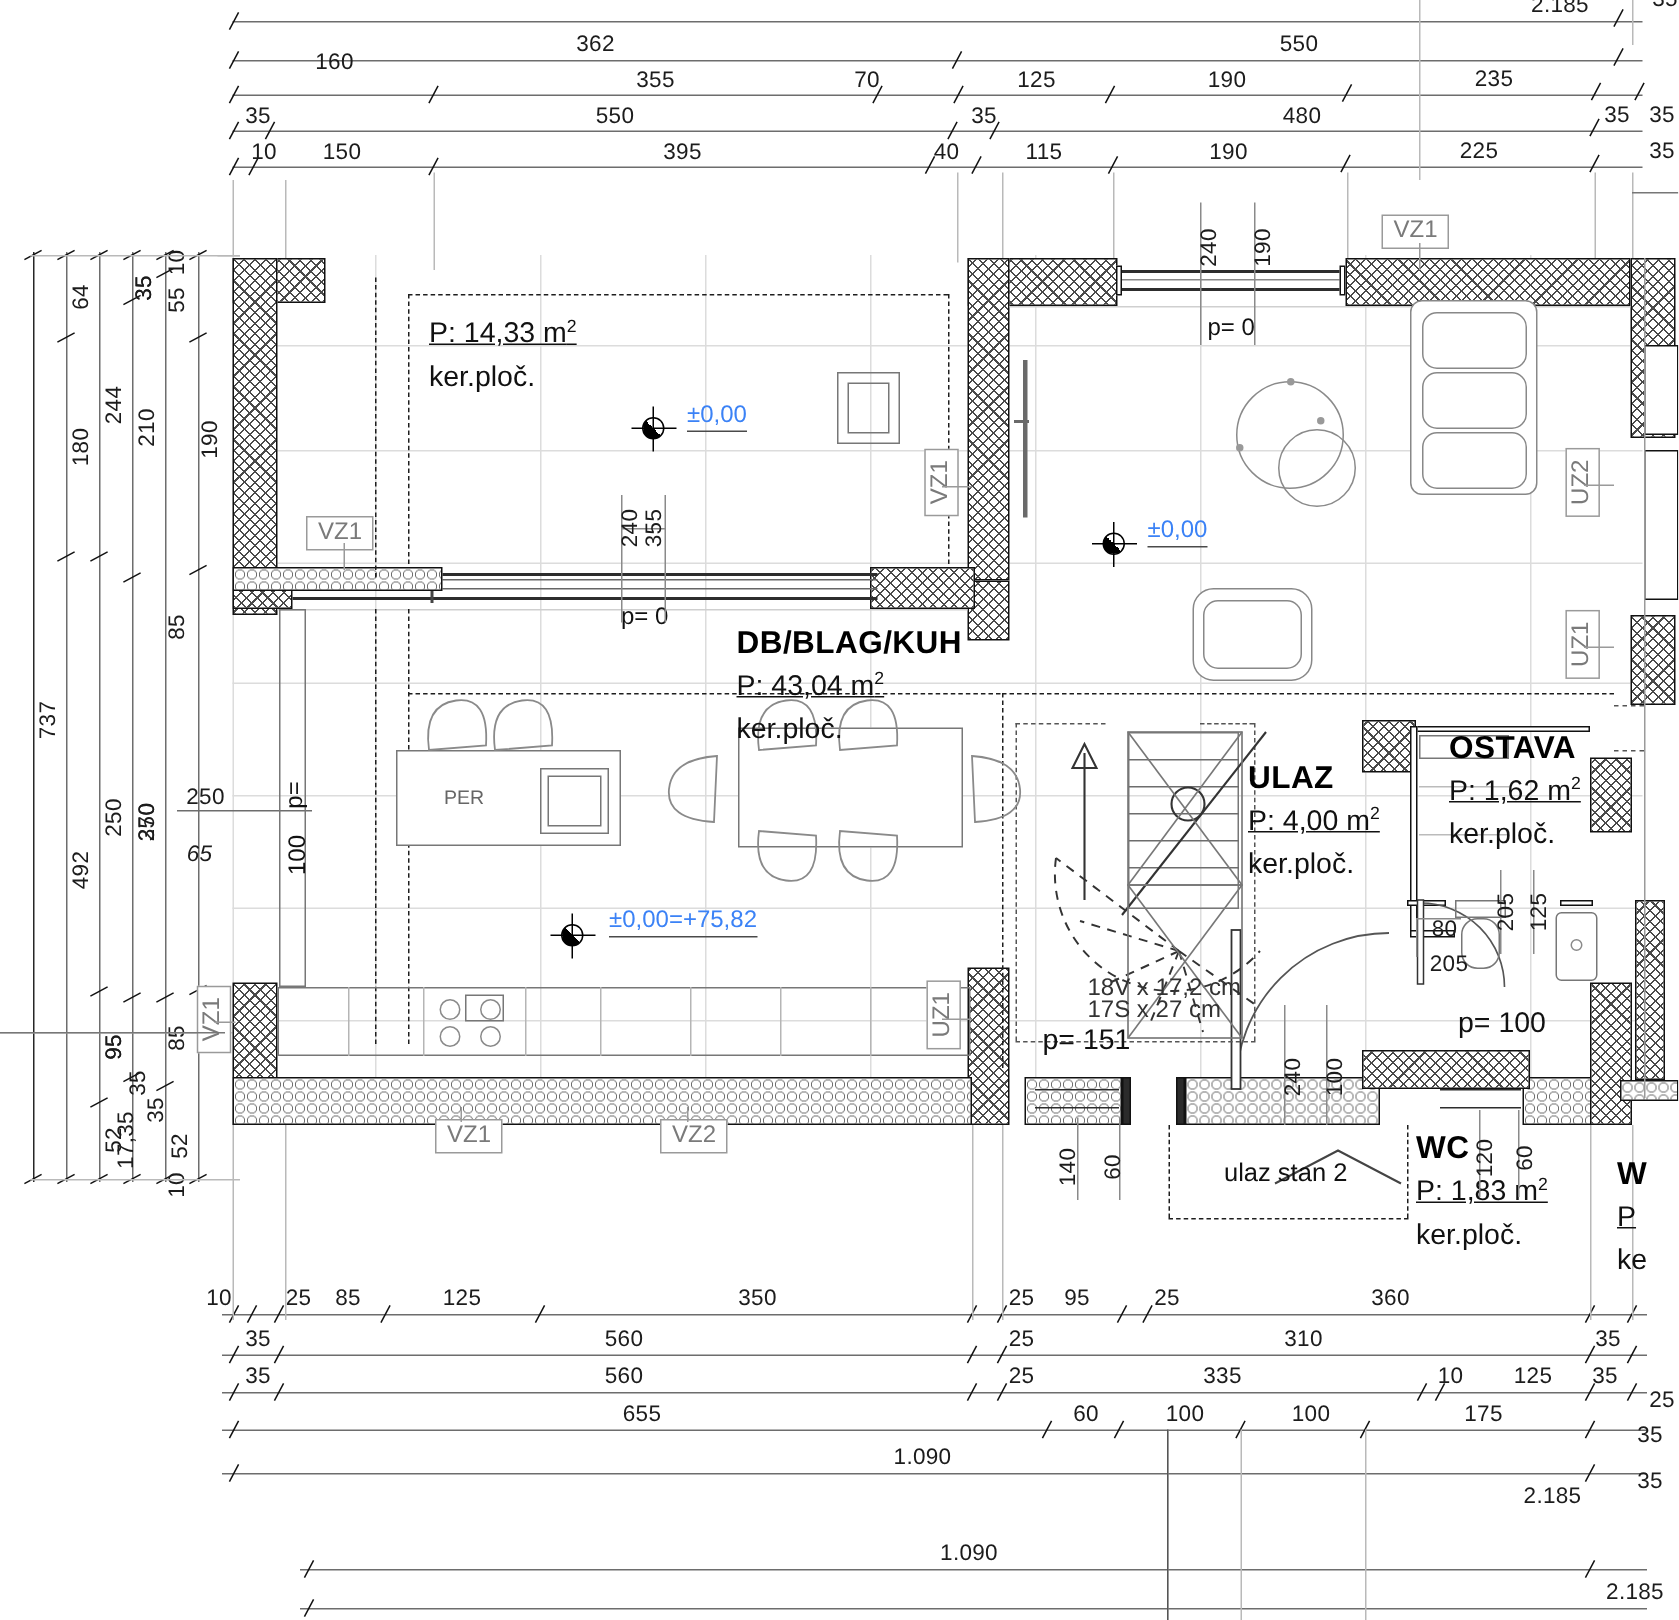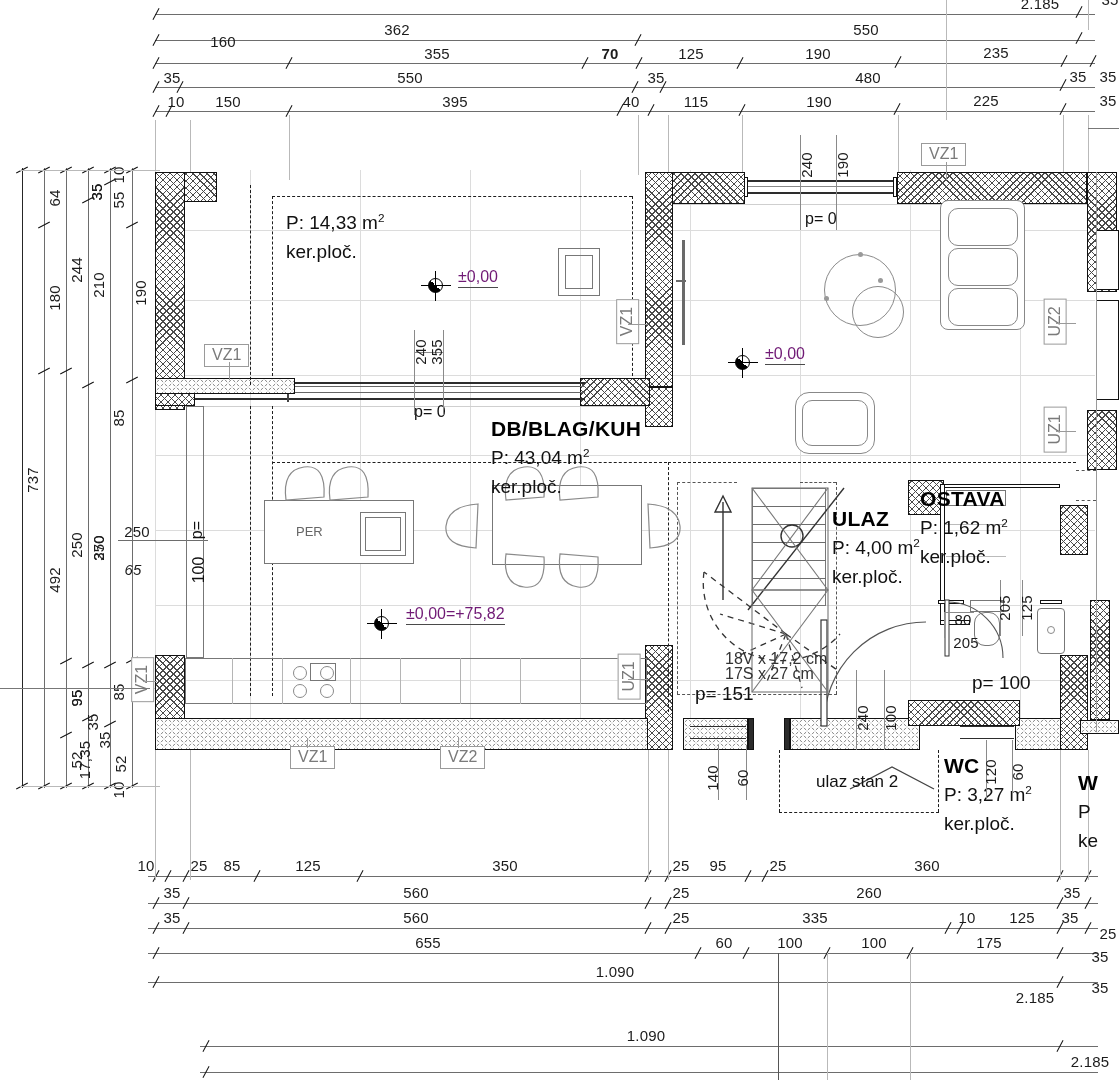--- a/index.html
+++ b/index.html
@@ -97,21 +97,21 @@
   }
   .dashh.fine{border-top:1.2px dashed #555;}
   .dashv.fine{border-left:1.2px dashed #555;}
   
   .room{position:absolute;white-space:nowrap;}
   .room .rname{
     font-size:21px;font-weight:bold;color:#000;letter-spacing:.3px;
     display:block;line-height:1.05;
   }
   .room .rarea{
-    font-size:19px;color:#111;display:block;line-height:1.35;margin-top:5px;
+    font-size:19px;color:#111;display:block;line-height:1.35;margin-top:5px;text-decoration:underline;
   }
   .room .rfin{
     font-size:19px;color:#111;display:block;line-height:1.3;margin-top:4px;
   }
   sup{font-size:.62em;vertical-align:super;}
   
   .tag{
     position:absolute;
     border:1px solid #9a9a9a;
     background:#fff;
@@ -128,21 +128,21 @@
     position:absolute;width:15px;height:15px;border-radius:50%;
     border:1.4px solid #000;left:0;top:0;
     background:
       linear-gradient(45deg,#000 0 50%, #fff 50% 100%);
     box-sizing:border-box;
   }
   .lvlmark .cx{
     position:absolute;background:#000;
   }
   .lvltxt{
-    position:absolute;font-size:16px;color:#701a75;white-space:nowrap;
+    position:absolute;font-size:16px;color:#3b82f6;white-space:nowrap;
     border-bottom:1px solid #4a4a4a;padding-bottom:1px;
   }
   .plain{
     position:absolute;font-size:16px;color:#111;white-space:nowrap;
   }
   .plain.v{transform:translate(-50%,-50%) rotate(-90deg);}
   .plain.big{font-size:19px;}
   
   .f{
     position:absolute;
@@ -199,21 +199,21 @@
     <div class="tick" style="left:156px;top:63px;"></div>
     <div class="tick" style="left:289px;top:63px;"></div>
     <div class="tick" style="left:585px;top:63px;"></div>
     <div class="tick" style="left:639px;top:63px;"></div>
     <div class="tick" style="left:740px;top:63px;"></div>
     <div class="tick" style="left:898px;top:62px;"></div>
     <div class="tick" style="left:1064px;top:61px;"></div>
     <div class="tick" style="left:1093px;top:61px;"></div>
     <div class="dimtxt" style="left:223px;top:50px;">160</div>
     <div class="dimtxt" style="left:437px;top:62px;">355</div>
-    <div class="dimtxt" style="left:610px;top:62px;font-weight:bold;">70</div>
+    <div class="dimtxt" style="left:578px;top:62px;">70</div>
     <div class="dimtxt" style="left:691px;top:62px;">125</div>
     <div class="dimtxt" style="left:818px;top:62px;">190</div>
     <div class="dimtxt" style="left:996px;top:61px;">235</div>
     <div class="dimtxt" style="left:1078px;top:85px;">35</div>
     <div class="dimtxt" style="left:1108px;top:85px;">35</div>
 
     <div class="dimline" style="left:155px;top:87px;width:940px;"></div>
     <div class="tick" style="left:156px;top:87px;"></div>
     <div class="tick" style="left:180px;top:87px;"></div>
     <div class="tick" style="left:635px;top:87px;"></div>
@@ -340,21 +340,21 @@
     <div class="dimline" style="left:148px;top:903px;width:950px;"></div>
     <div class="tick" style="left:156px;top:903px;"></div>
     <div class="tick" style="left:186px;top:903px;"></div>
     <div class="tick" style="left:648px;top:903px;"></div>
     <div class="tick" style="left:668px;top:903px;"></div>
     <div class="tick" style="left:1060px;top:903px;"></div>
     <div class="tick" style="left:1088px;top:903px;"></div>
     <div class="dimtxt" style="left:172px;top:901px;">35</div>
     <div class="dimtxt" style="left:416px;top:901px;">560</div>
     <div class="dimtxt" style="left:681px;top:901px;">25</div>
-    <div class="dimtxt" style="left:869px;top:901px;">260</div>
+    <div class="dimtxt" style="left:869px;top:901px;">310</div>
     <div class="dimtxt" style="left:1072px;top:901px;">35</div>
 
     <div class="dimline" style="left:148px;top:928px;width:950px;"></div>
     <div class="tick" style="left:156px;top:928px;"></div>
     <div class="tick" style="left:186px;top:928px;"></div>
     <div class="tick" style="left:648px;top:928px;"></div>
     <div class="tick" style="left:668px;top:928px;"></div>
     <div class="tick" style="left:948px;top:928px;"></div>
     <div class="tick" style="left:960px;top:928px;"></div>
     <div class="tick" style="left:1060px;top:928px;"></div>
@@ -647,29 +647,29 @@
     <span class="rarea"><span>P: 43,04 m</span><sup>2</sup></span>
     <span class="rfin">ker.ploč.</span>
   </div>
 
   <div class="room" style="left:832px;top:508px;">
     <span class="rname">ULAZ</span>
     <span class="rarea"><span>P: 4,00 m</span><sup>2</sup></span>
     <span class="rfin">ker.ploč.</span>
   </div>
 
-  <div class="room" style="left:920px;top:488px;">
+  <div class="room" style="left:966px;top:488px;">
     <span class="rname">OSTAVA</span>
     <span class="rarea"><span>P: 1,62 m</span><sup>2</sup></span>
     <span class="rfin">ker.ploč.</span>
   </div>
 
   <div class="room" style="left:944px;top:755px;">
     <span class="rname">WC</span>
-    <span class="rarea"><span>P: 3,27 m</span><sup>2</sup></span>
+    <span class="rarea"><span>P: 1,83 m</span><sup>2</sup></span>
     <span class="rfin">ker.ploč.</span>
   </div>
 
   <div class="room" style="left:1078px;top:772px;">
     <span class="rname">W</span>
     <span class="rarea">P</span>
     <span class="rfin">ke</span>
   </div>
 
   <div class="lvlmark" style="left:428px;top:278px;">

